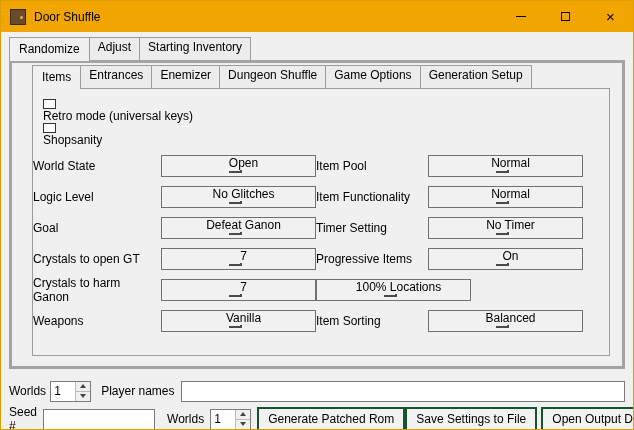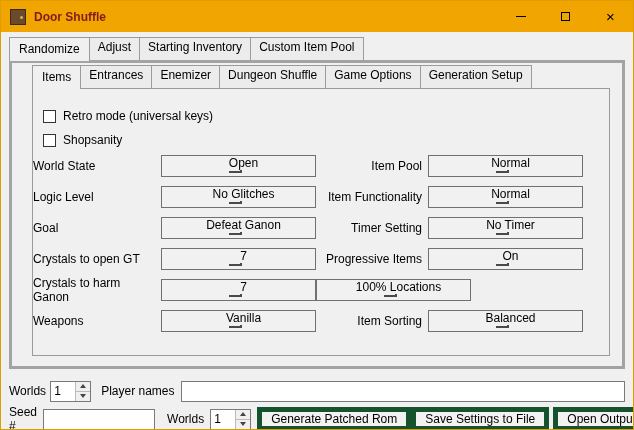--- a/index.html
+++ b/index.html
@@ -24,21 +24,21 @@
   }
   .app-icon {
     width:16px; height:16px; margin:0 8px 0 9px;
     background:#6b4a2b; border:1px solid #3a2a18;
     position:relative;
   }
   .app-icon::after {
     content:""; position:absolute; right:2px; top:6px;
     width:3px; height:3px; background:#d8b25a; border-radius:50%;
   }
-  .title-text { flex:0 0 auto; font-size:12px; color:#7f1d1d;font-weight:bold; }
+  .title-text { flex:0 0 auto; font-size:12px; color:#000000; }
   .titlebar-spacer { flex:1; }
   .win-btn {
     width:45px; height:31px;
     display:flex; align-items:center; justify-content:center;
     cursor:default;
   }
   .glyph-min { width:10px; height:1px; background:#000; }
   .glyph-max { width:9px; height:9px; border:1px solid #000; background:transparent; }
   .glyph-close { font-size:15px; line-height:15px; color:#000; }
   
@@ -77,30 +77,30 @@
     margin:2px 12px 10px 20px;
   }
   .inner-panel {
     position:relative; z-index:1;
     border:1px solid #9b9b9b;
     background:#f0f0f0;
     flex:1;
     padding-top:10px;
   }
   
-  .check-row { display:flex; align-items:flex-end; height:24px; margin-left:10px; }
+  .check-row { display:flex; align-items:flex-start; height:24px; margin-left:10px;flex-direction:column; }
   .checkbox {
     width:13px; height:13px; background:#fff;
     border:1px solid #333; margin-right:7px;
   }
   
   .dd-rows { margin-top:8px; }
   .dd-row { display:flex; align-items:center; height:22px; margin-bottom:9px; }
   .lbl-l { width:128px; text-align:left; padding-right:6px; }
-  .lbl-r { width:112px; text-align:right; padding-right:6px; }
+  .lbl-r { width:112px; padding-right:6px; }
   .combo {
     width:155px; height:22px;
     border:1px solid #707070;
     background:#f1f1f1;
     display:flex; align-items:center;
     cursor:default;
     flex-direction:column;
   }
   .combo .val { flex:1; text-align:center; padding-left:10px; }
   .dd-indicator {
@@ -139,21 +139,21 @@
     border-left:3px solid transparent; border-right:3px solid transparent;
     border-bottom:4px solid #444;
   }
   .tri-down {
     width:0; height:0;
     border-left:3px solid transparent; border-right:3px solid transparent;
     border-top:4px solid #444;
   }
   .btn {
     height:24px; padding:0 9px;
-    border:5px solid #14532d; background:#f2f2f2;
+    border:2px solid #14532d; background:#f2f2f2;
     font-family:"Liberation Sans", sans-serif; font-size:12px;
     display:flex; align-items:center; white-space:nowrap;
     cursor:default;
   }
   .spacer { flex:1; } .ml6 { margin-left:6px; }
   .mr4 { margin-right:4px; } .mr6 { margin-right:6px; }
   .ml10 { margin-left:10px; } .ml12 { margin-left:12px; }
   .flex1 { flex:1; }
 </style>
 </head>
@@ -174,21 +174,20 @@
     <div class="win-btn">
       <span class="glyph-close">×</span>
     </div>
   </div>
 
   <div class="outer-notebook">
     <div class="tabbar">
       <div class="tab active">Randomize</div>
       <div class="tab inactive">Adjust</div>
       <div class="tab inactive">Starting Inventory</div>
-      <div class="tab inactive">Custom Item Pool</div>
     </div>
     <div class="panel">
 
       <div class="inner-notebook">
         <div class="tabbar">
           <div class="tab active">Items</div>
           <div class="tab inactive">Entrances</div>
           <div class="tab inactive">Enemizer</div>
           <div class="tab inactive">Dungeon Shuffle</div>
           <div class="tab inactive">Game Options</div>

